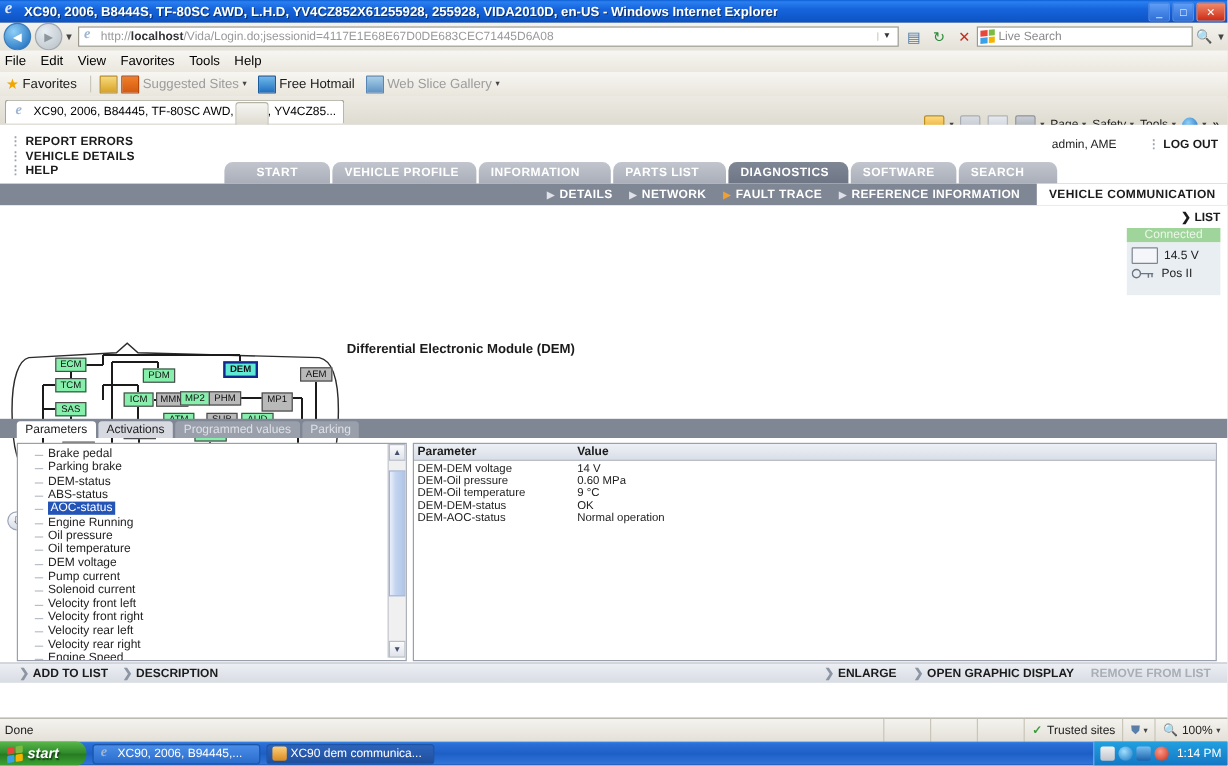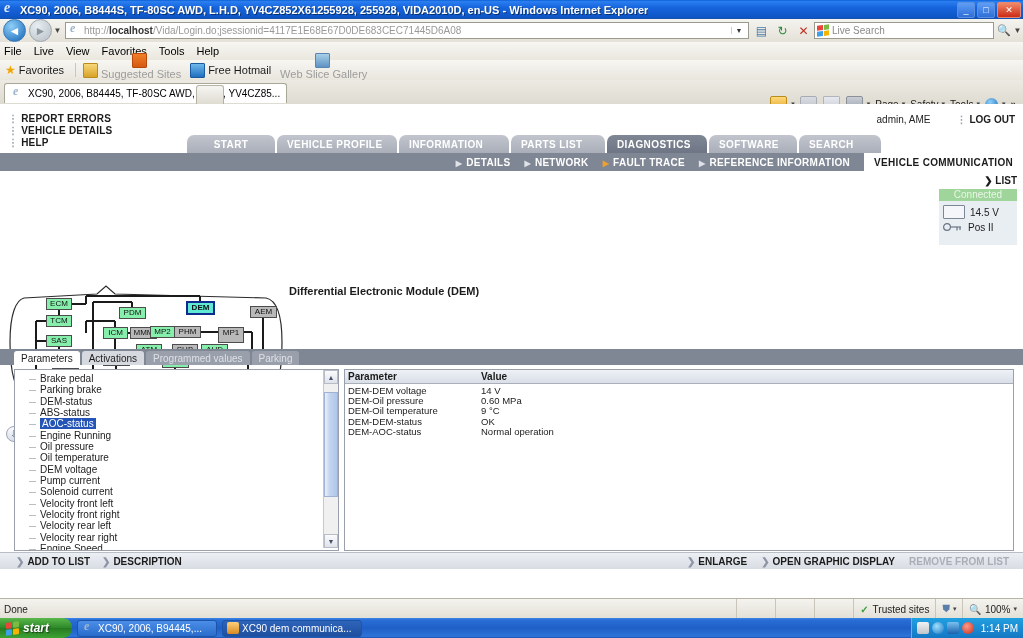--- a/index.html
+++ b/index.html
@@ -60,21 +60,21 @@
   
   .menubar{position:absolute;left:0;top:42px;width:1023px;height:18px;
     background:linear-gradient(to bottom,#f7f6f2,#eae7de);display:flex;align-items:center;padding-left:4px;}
   .menubar span{font-size:11px;color:#000;margin-right:12px;}
 
   
   .favbar{position:absolute;left:0;top:60px;width:1023px;height:20px;
     background:linear-gradient(to bottom,#f7f6f2,#e9e6dd);display:flex;align-items:center;padding-left:5px;
     border-bottom:1px solid #d8d4c9;}
   .favitem{display:flex;align-items:center;margin-right:9px;font-size:11px;color:#1b1b1b;white-space:nowrap;}
-  .favitem.dim{color:#9c9c9c;flex-direction:column;}
+  .favitem.dim{color:#9c9c9c;}
   .star{color:#f0a500;font-size:12px;margin-right:3px;}
   .fav-ic{width:13px;height:13px;margin-right:3px;border-radius:1px;flex:0 0 auto;}
   .fav-sep{width:1px;height:14px;background:#cbc7bc;margin:0 7px 0 2px;}
   .caret-s{font-size:7px;margin-left:3px;color:#444;}
 
   
   .tabstrip{position:absolute;left:0;top:80px;width:1023px;height:24px;
     background:linear-gradient(to bottom,#eceaE2,#dedbd1);}
   .ietab{position:absolute;left:4px;top:3px;height:20px;min-width:185px;background:#fff;
     border:1px solid #a9a798;border-bottom:none;border-radius:3px 3px 0 0;display:flex;
@@ -241,21 +241,21 @@
           <i style="background:#f5b400"></i>
       </span>
       <span class="search-ph">Live Search</span>
     </div>
     <div class="mag">🔍</div>
     <div class="navdrop">▼</div>
   </div>
 
   <div class="menubar">
     <span>File</span>
-    <span>Live</span>
+    <span>Edit</span>
     <span>View</span>
     <span>Favorites</span>
     <span>Tools</span>
     <span>Help</span>
   </div>
 
   <div class="favbar">
     <div class="favitem">
       <span class="star">★</span>
       <span>Favorites</span>

